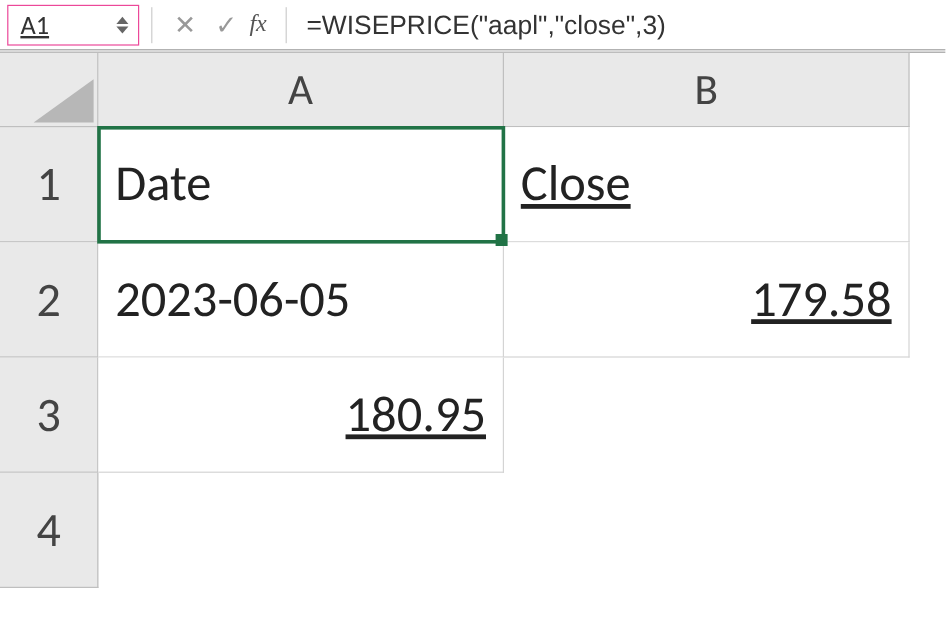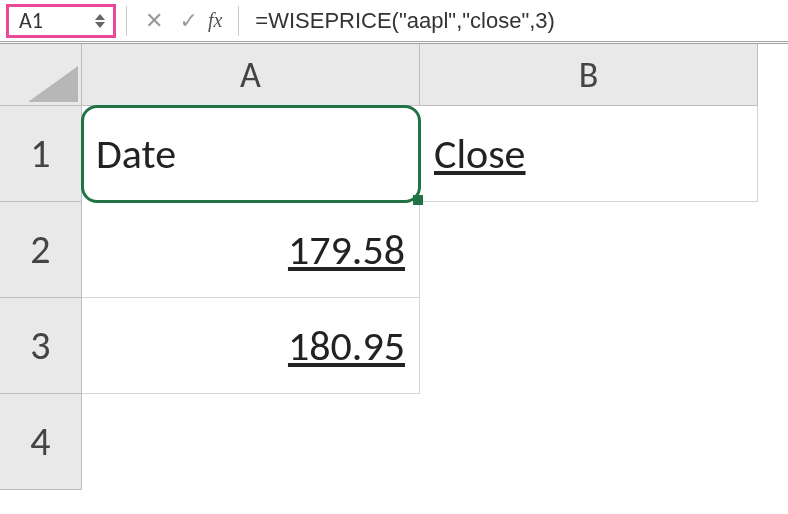--- a/index.html
+++ b/index.html
@@ -18,28 +18,29 @@
       display: flex;
       align-items: center;
       height: 44px;
       border-bottom: 3px double #a0a0a0;
       background: #fff;
       padding: 0 6px;
     }
     .name-box {
       width: 110px;
       height: 34px;
-      border: 3px solid #ec4899;
+      border: 1px solid #ec4899;
       background: #fff;
       display: flex;
       align-items: center;
       padding: 0 10px;
       font-size: 22px;
       color: #333;
       position: relative;
+      text-decoration: underline;
     }
     .name-box-spinner {
       position: absolute;
       right: 8px;
       display: flex;
       flex-direction: column;
       gap: 2px;
     }
     .spinner-arrow {
       width: 0;
@@ -149,21 +150,20 @@
       background: #fff;
     }
     .cell.col-a { width: 338px; justify-content: flex-start; }
     .cell.col-b { width: 338px; justify-content: flex-end; text-decoration: underline; }
     .cell.col-b.header-text { justify-content: flex-start; }
     .selected-cell {
       position: relative;
       outline: 3px solid #217346;
       outline-offset: -2px;
       z-index: 2;
-      border-radius: 15px;
     }
     .fill-handle {
       position: absolute;
       right: -4px;
       bottom: -4px;
       width: 10px;
       height: 10px;
       background: #217346;
       z-index: 3;
     }
@@ -202,20 +202,23 @@
       <span>Date</span>
       <div class="fill-handle"></div>
     </div>
     <div class="cell col-b header-text">
       <span>Close</span>
     </div>
   </div>
 
   <div class="row">
     <div class="row-header">2</div>
+    <div class="cell col-a">
+      <span>2023-06-05</span>
+    </div>
     <div class="cell col-b">
       <span>179.58</span>
     </div>
   </div>
 
   <div class="row">
     <div class="row-header">3</div>
     <div class="cell col-b">
       <span>180.95</span>
     </div>

